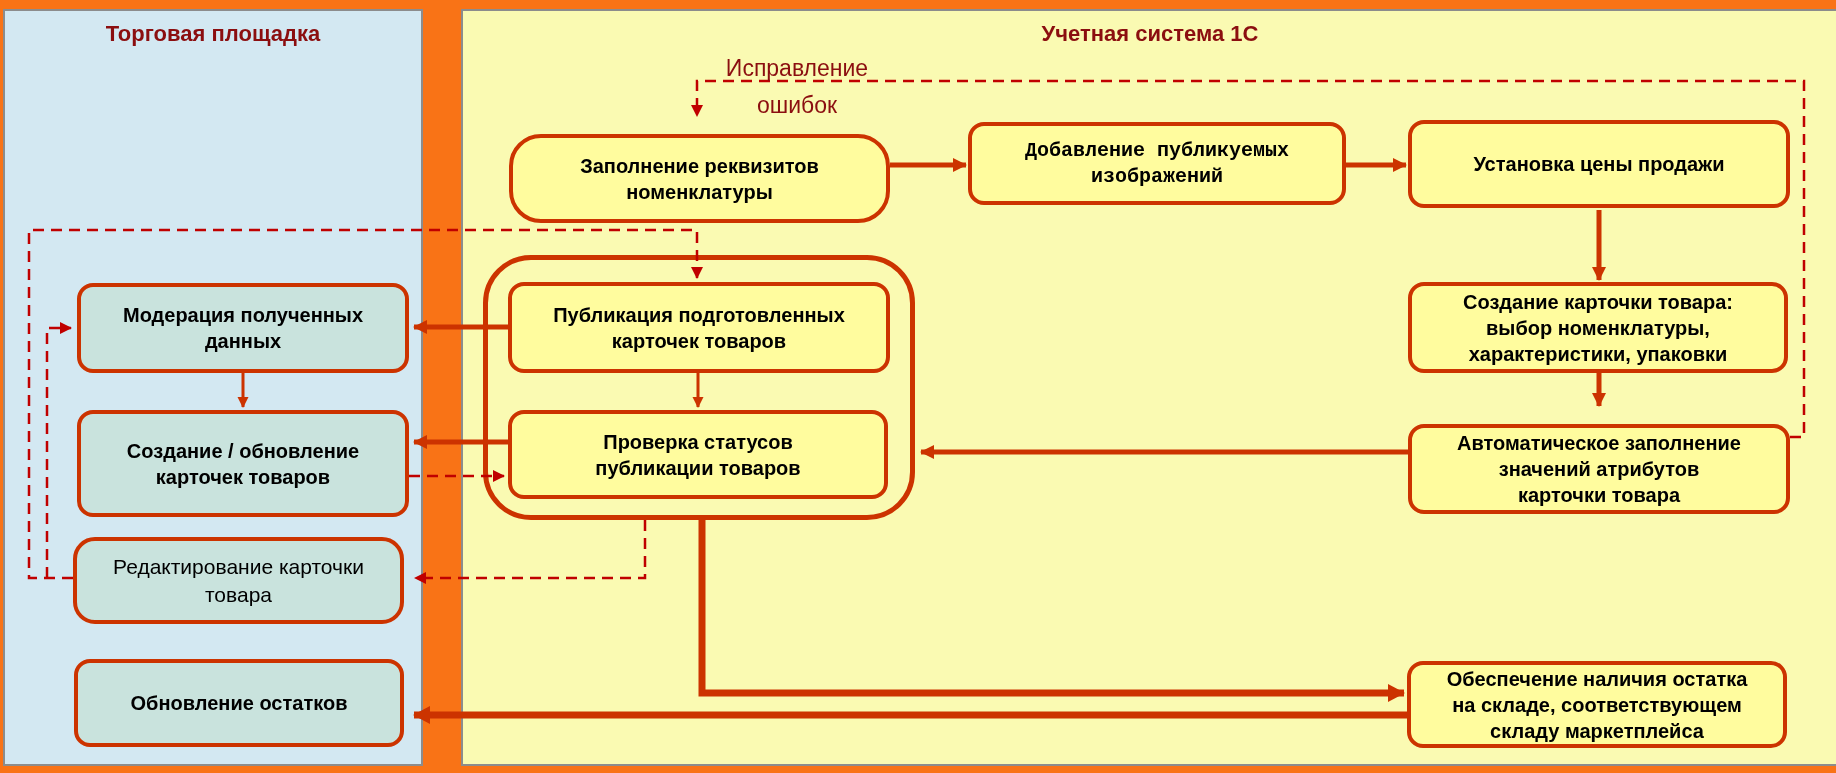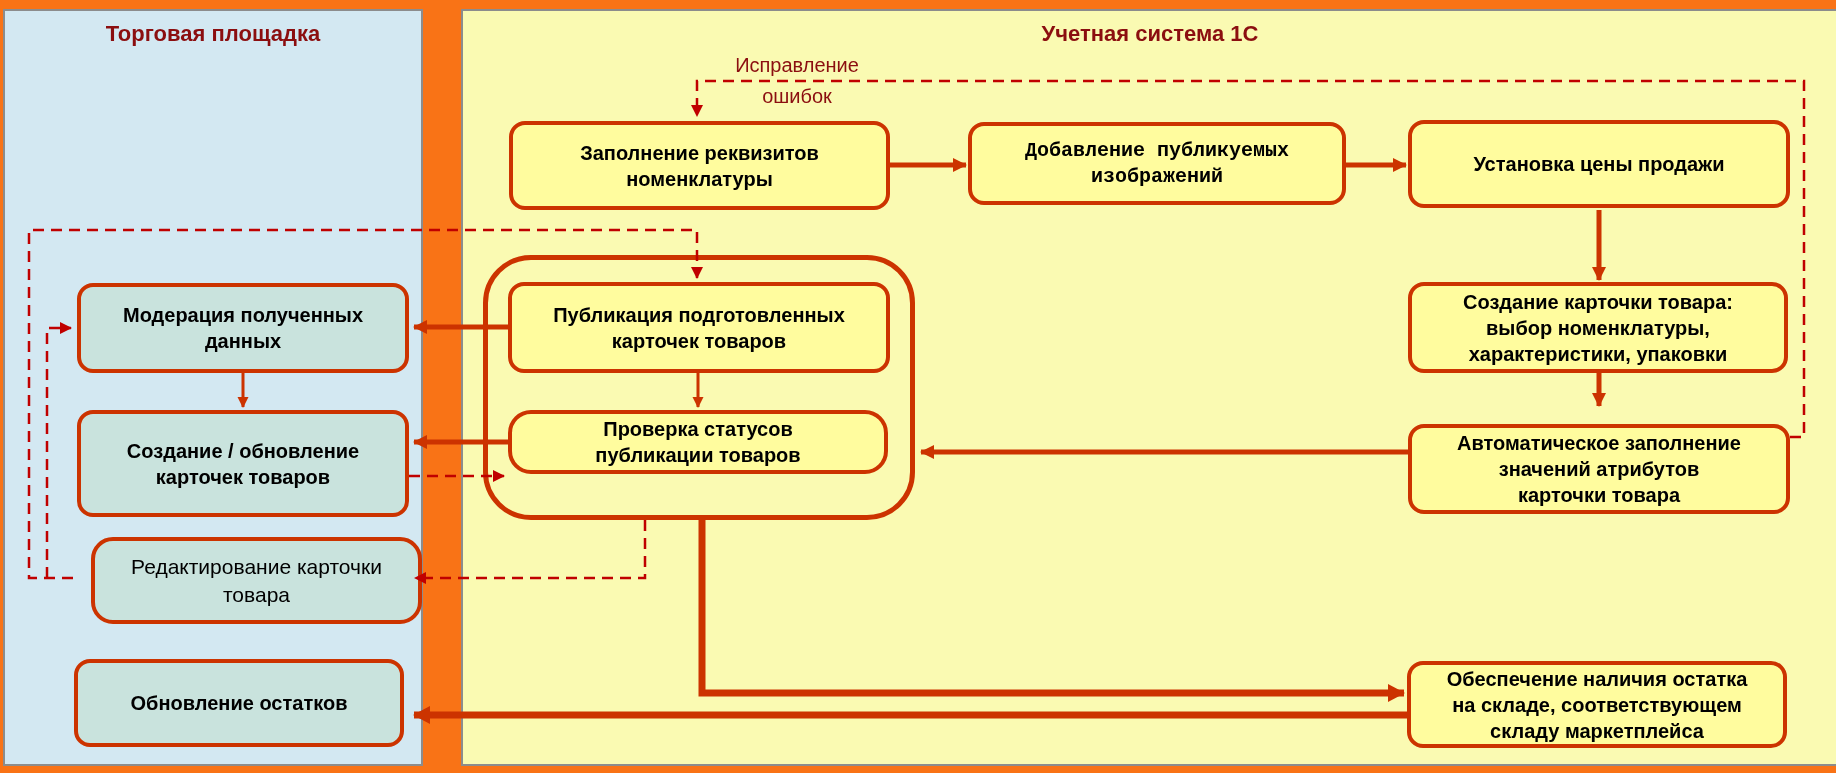--- a/index.html
+++ b/index.html
@@ -39,61 +39,61 @@
   .node.yellow{background:var(--color-yellow_node_bg);}
   .node.teal{background:var(--color-teal_node_bg);}
   .node.regular{font-weight:normal;font-size:21px;border-radius:22px;}
   .group-frame{
     position:absolute;box-sizing:border-box;z-index:1;
     border:5px solid var(--color-accent);border-radius:48px;background:transparent;
   }
   .connectors{position:absolute;left:0;top:0;z-index:4;pointer-events:none;}
   .float-label{
     position:absolute;z-index:5;text-align:center;white-space:pre-line;
-    font-size:20px;line-height:31px;color:var(--color-panel_title);
+    font-size:23px;line-height:37px;color:var(--color-panel_title);
   }
 </style>
 </head>
 <body>
 
 <div class="stage">
 
   <div class="panel panel-marketplace">
     <div class="panel-title">Торговая площадка</div>
   </div>
   <div class="panel panel-accounting">
     <div class="panel-title">Учетная система 1С</div>
   </div>
 
   <div class="group-frame" style="left:483px;top:255px;width:432px;height:265px;"></div>
 
-  <div class="node yellow" style="left:509px;top:121px;width:381px;height:89px;">Заполнение реквизитов
+  <div class="node yellow" style="left:509px;top:134px;width:381px;height:89px;border-radius:32px;">Заполнение реквизитов
 номенклатуры</div>
   <div class="node yellow" style="left:968px;top:122px;width:378px;height:83px;font-family:Liberation Mono, monospace;">Добавление публикуемых
 изображений</div>
   <div class="node yellow" style="left:1408px;top:120px;width:382px;height:88px;">Установка цены продажи</div>
   <div class="node yellow" style="left:1408px;top:282px;width:380px;height:91px;">Создание карточки товара:
 выбор номенклатуры,
 характеристики, упаковки</div>
   <div class="node yellow" style="left:1408px;top:408px;width:382px;height:90px;margin-top:16px;">Автоматическое заполнение
 значений атрибутов
 карточки товара</div>
   <div class="node yellow" style="left:508px;top:282px;width:382px;height:91px;">Публикация подготовленных
 карточек товаров</div>
-  <div class="node yellow" style="left:508px;top:410px;width:380px;height:64px;border-radius:23px;">Проверка статусов
+  <div class="node yellow" style="left:508px;top:410px;width:380px;height:89px;">Проверка статусов
 публикации товаров</div>
   <div class="node yellow" style="left:1407px;top:661px;width:380px;height:87px;">Обеспечение наличия остатка
 на складе, соответствующем
 складу маркетплейса</div>
 
   <div class="node teal" style="left:77px;top:283px;width:332px;height:90px;">Модерация полученных
 данных</div>
   <div class="node teal" style="left:77px;top:410px;width:332px;height:107px;">Создание / обновление
 карточек товаров</div>
-  <div class="node teal regular" style="left:73px;top:537px;width:331px;height:87px;margin-left:18px;">Редактирование карточки
+  <div class="node teal regular" style="left:73px;top:537px;width:331px;height:87px;">Редактирование карточки
 товара</div>
   <div class="node teal" style="left:74px;top:659px;width:330px;height:88px;">Обновление остатков</div>
 
   <svg class="connectors" width="1836" height="773" viewBox="0 0 1836 773">
     <defs>
       <marker id="mSolid" markerUnits="userSpaceOnUse" markerWidth="16" markerHeight="16" refX="13" refY="7" orient="auto">
         <path d="M0,0 L14,7 L0,14 z" style="fill:var(--color-accent)"></path>
       </marker>
       <marker id="mBig" markerUnits="userSpaceOnUse" markerWidth="20" markerHeight="20" refX="16" refY="9" orient="auto">
         <path d="M0,0 L17,9 L0,18 z" style="fill:var(--color-accent)"></path>

